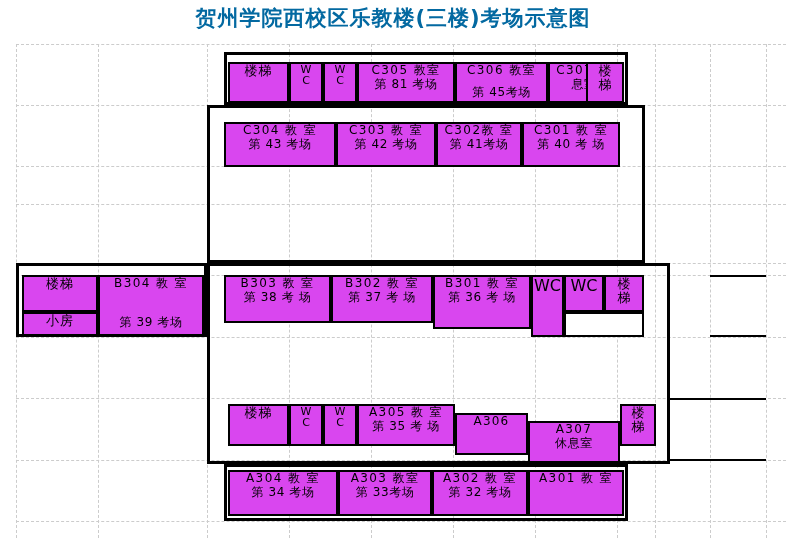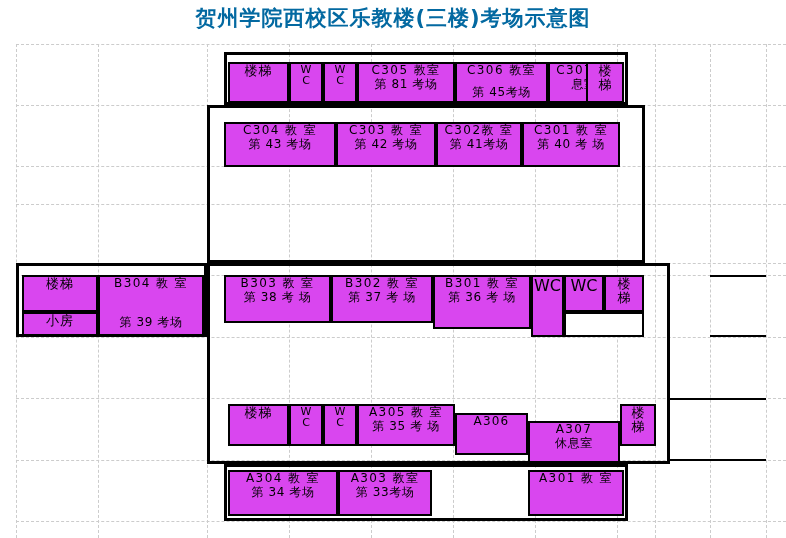--- a/index.html
+++ b/index.html
@@ -221,18 +221,22 @@
   </div>
 
   <div class="cell room" style="left:228px;top:470px;width:110px;height:46px;">
     <span class="l1">A304 教 室</span>
     <span class="l2">第 34 考场</span>
   </div>
   <div class="cell room" style="left:338px;top:470px;width:94px;height:46px;">
     <span class="l1">A303 教室</span>
     <span class="l2">第 33考场</span>
   </div>
+  <div class="cell room" style="left:432px;top:470px;width:96px;height:46px;">
+    <span class="l1">A302 教 室</span>
+    <span class="l2">第 32 考场</span>
+  </div>
   <div class="cell room" style="left:528px;top:470px;width:96px;height:46px;gap:28px;">
     <span class="l1">A301 教 室</span>
     <span class="l2">第 31 考场</span>
   </div>
 
 </div>
 
 </body></html>

